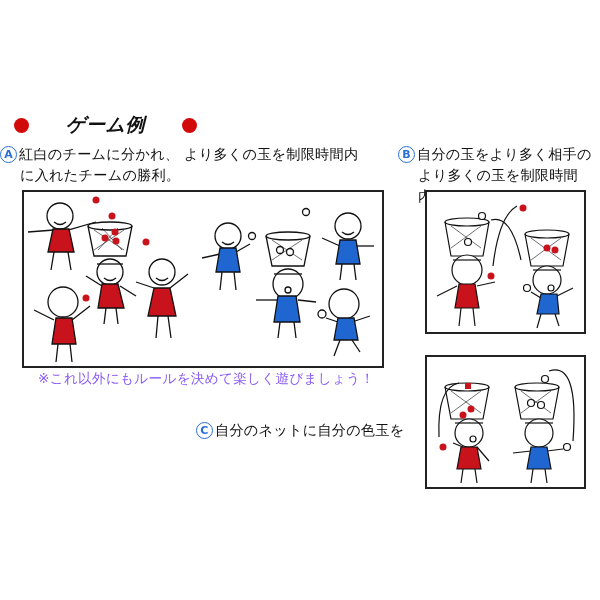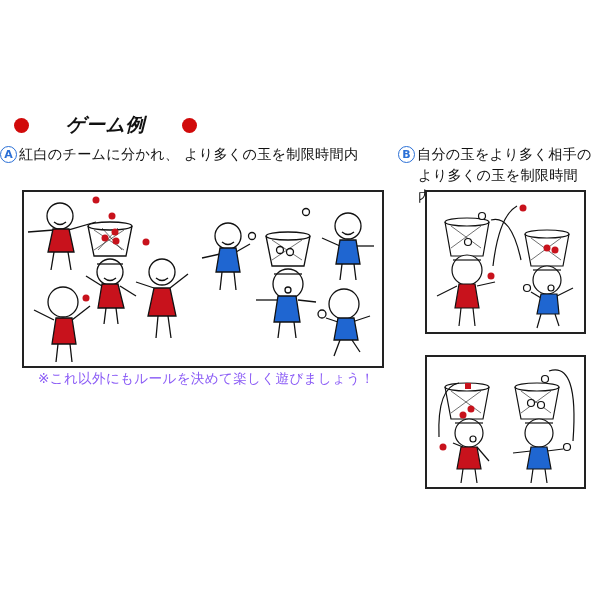--- a/index.html
+++ b/index.html
@@ -19,20 +19,21 @@
 <body>
 
 <div class="abs title">
   <span class="dot"></span>
   <span class="txt">ゲーム例</span>
   <span class="dot"></span>
 </div>
 
 <div class="abs cap" style="left:0;top:144px;">
   <div><span class="badge">A</span><span>紅白のチームに分かれ、 より多くの玉を制限時間内</span></div>
+  <div class="indent"><span>に入れたチームの勝利。</span></div>
 </div>
 
 <div class="abs cap" style="left:398px;top:144px;">
   <div><span class="badge">B</span><span>自分の玉をより多く相手の</span></div>
   <div class="indent"><span>より多くの玉を制限時間内。</span></div>
 </div>
 
 <div class="abs box" style="left:22px;top:190px;width:362px;height:178px;">
   <svg width="358" height="174" viewBox="0 0 358 174">
     <g stroke="#111" stroke-width="1.3" fill="#fff">
@@ -183,13 +184,14 @@
       <line x1="86" y1="96" x2="104" y2="94"></line>
         <line x1="120" y1="94" x2="136" y2="92"></line>
       <circle cx="140" cy="90" r="3.5"></circle>
       <polygon points="104,90 120,90 124,112 100,112" fill="#1f66d1"></polygon>
       <path d="M106 112 l-2 14 M118 112 l2 14"></path>
     </g>
   </svg>
 </div>
 
 <div class="abs cap" style="left:196px;top:420px;">
+  <div><span class="badge">C</span><span>自分のネットに自分の色玉を</span></div>
 </div>
 
 </body></html>

